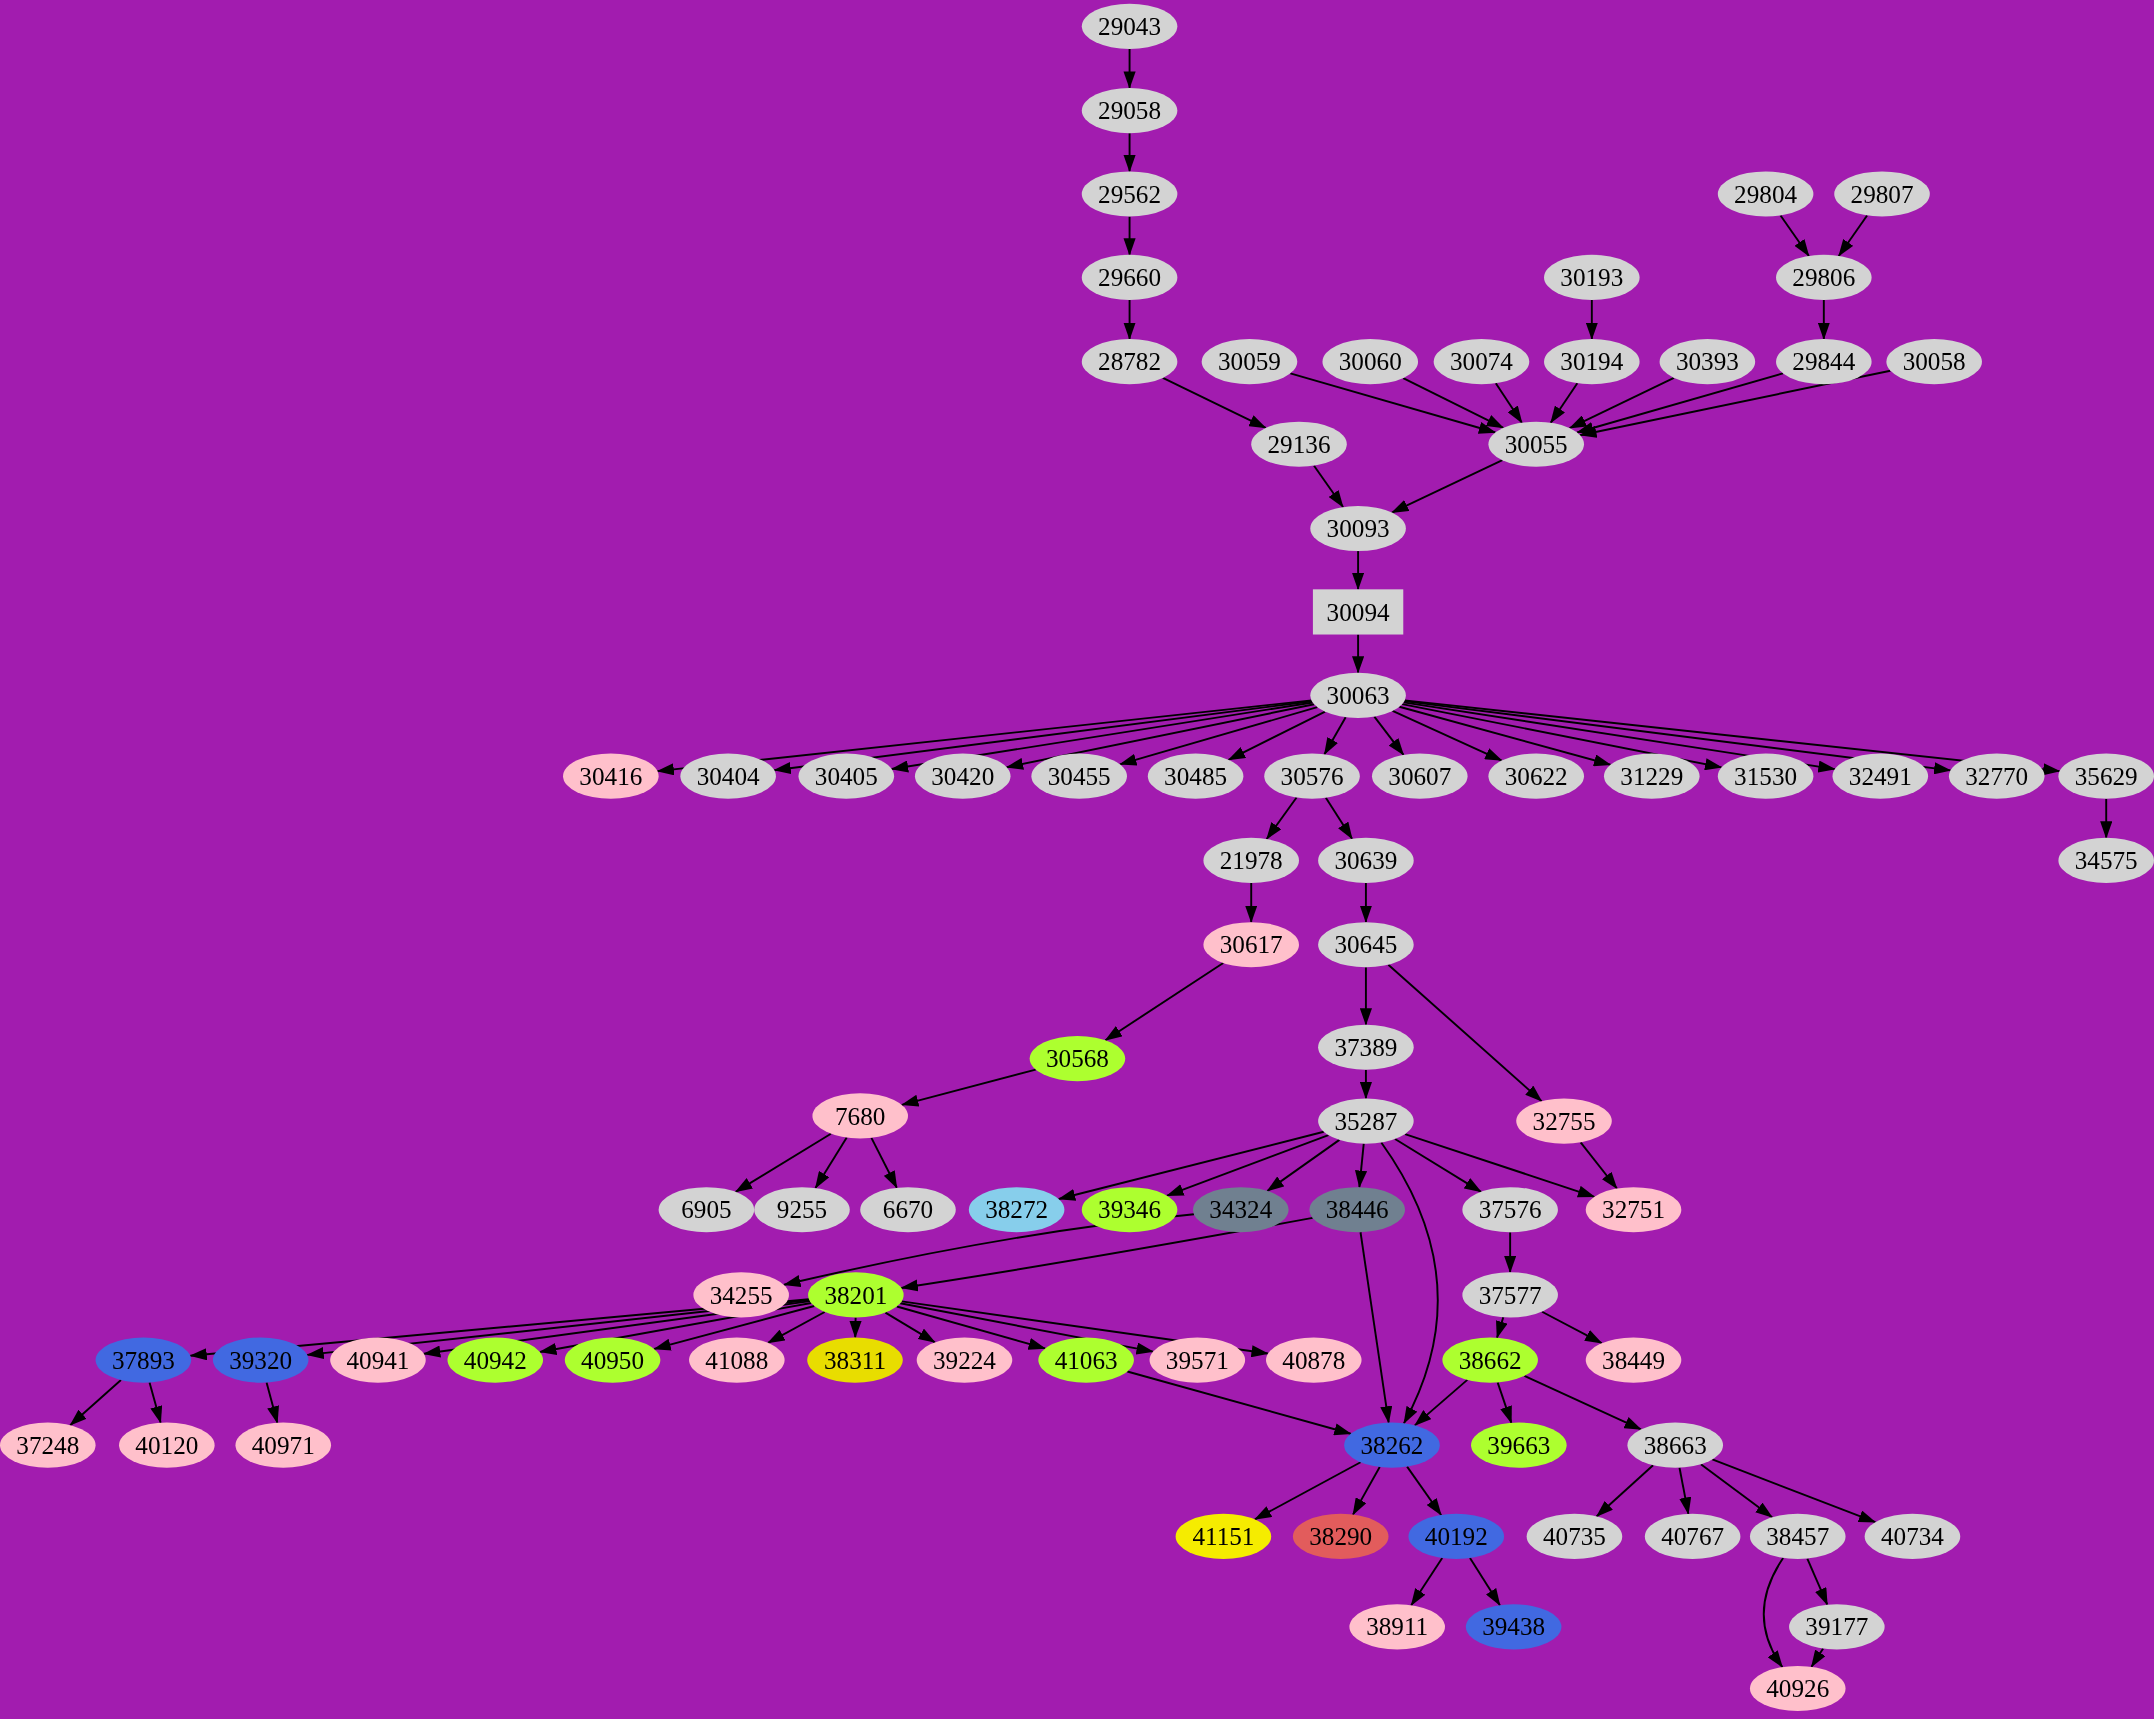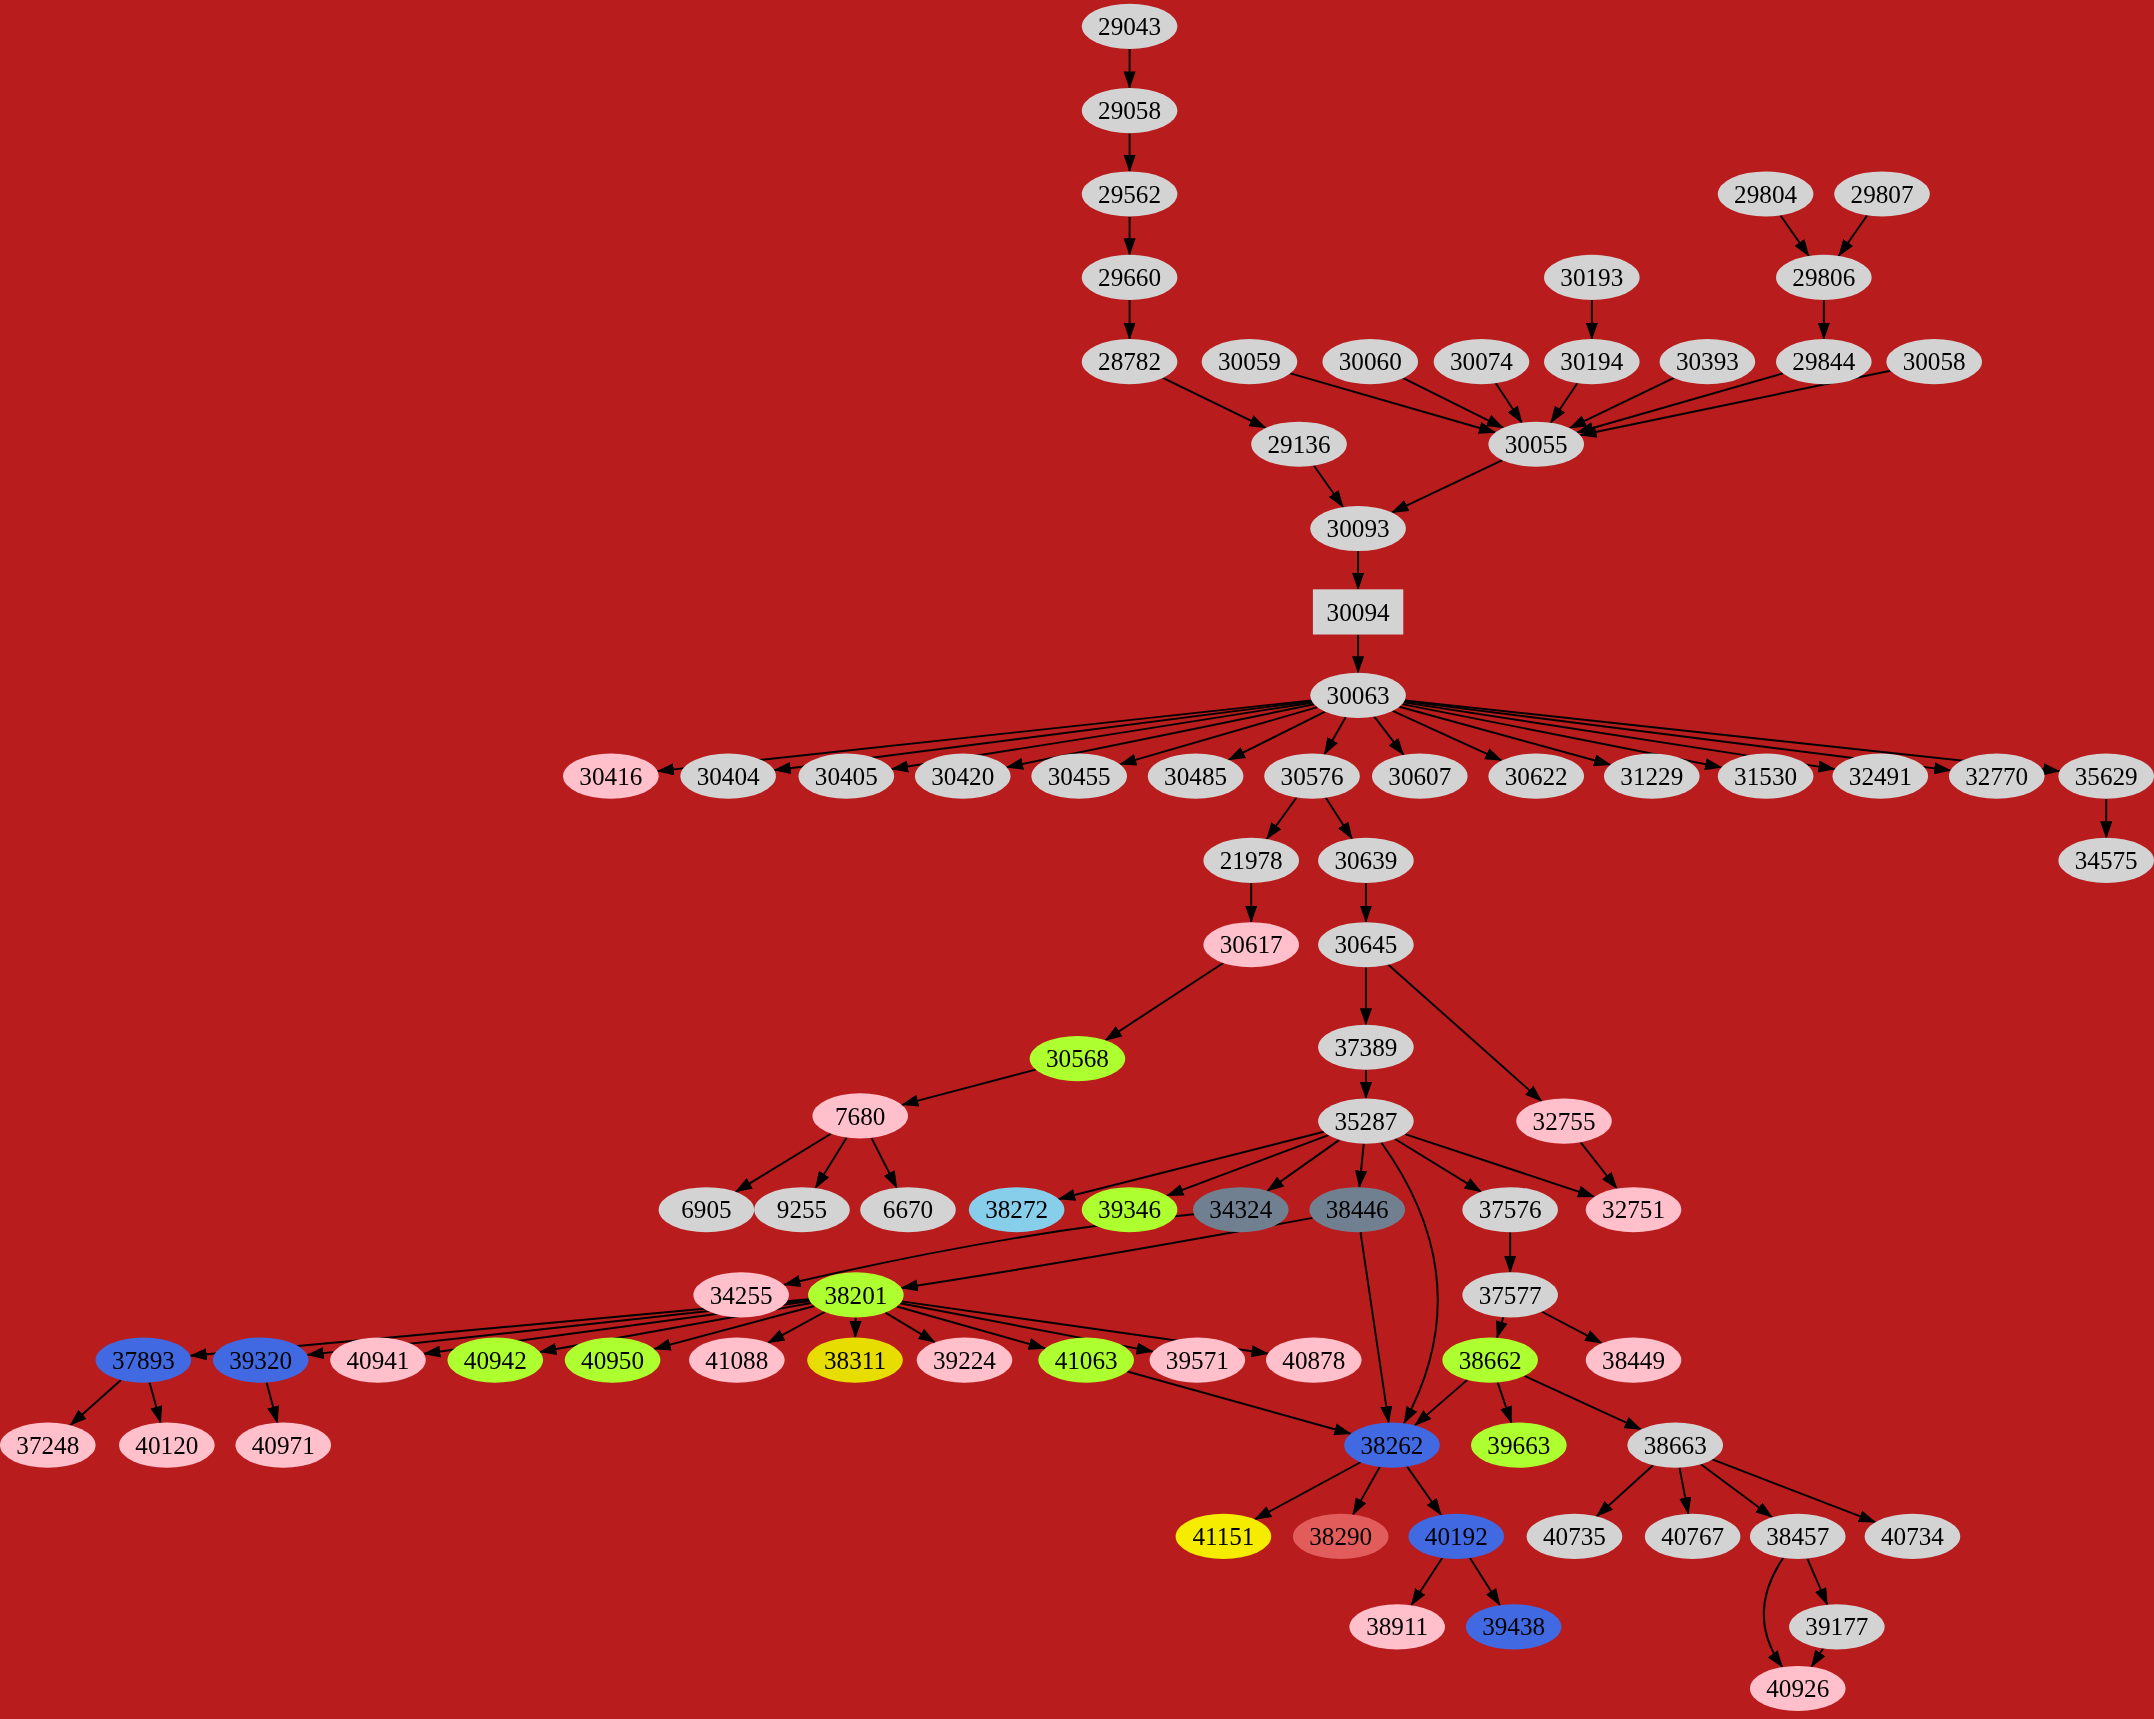--- a/index.html
+++ b/index.html
@@ -1,16 +1,16 @@
 <!DOCTYPE html>
 <html style="font-size:14px"><head>
 <meta charset="utf-8">
 <style>
   html, body { margin: 0; padding: 0; background: #ffffff; }
-  .stage { position: relative; width: 2154px; height: 1720px; background: #b91c1c; }
+  .stage { position: relative; width: 2154px; height: 1720px; background: #a21caf; }
   svg { display: block; }
   .edge { fill: none; stroke: #000000; stroke-width: 2.2px; }
   .node-label {
     font-family: "Liberation Serif", "DejaVu Serif", serif;
     font-size: 29px;
     fill: #000000;
     text-anchor: middle;
   }
 </style>
 </head>

